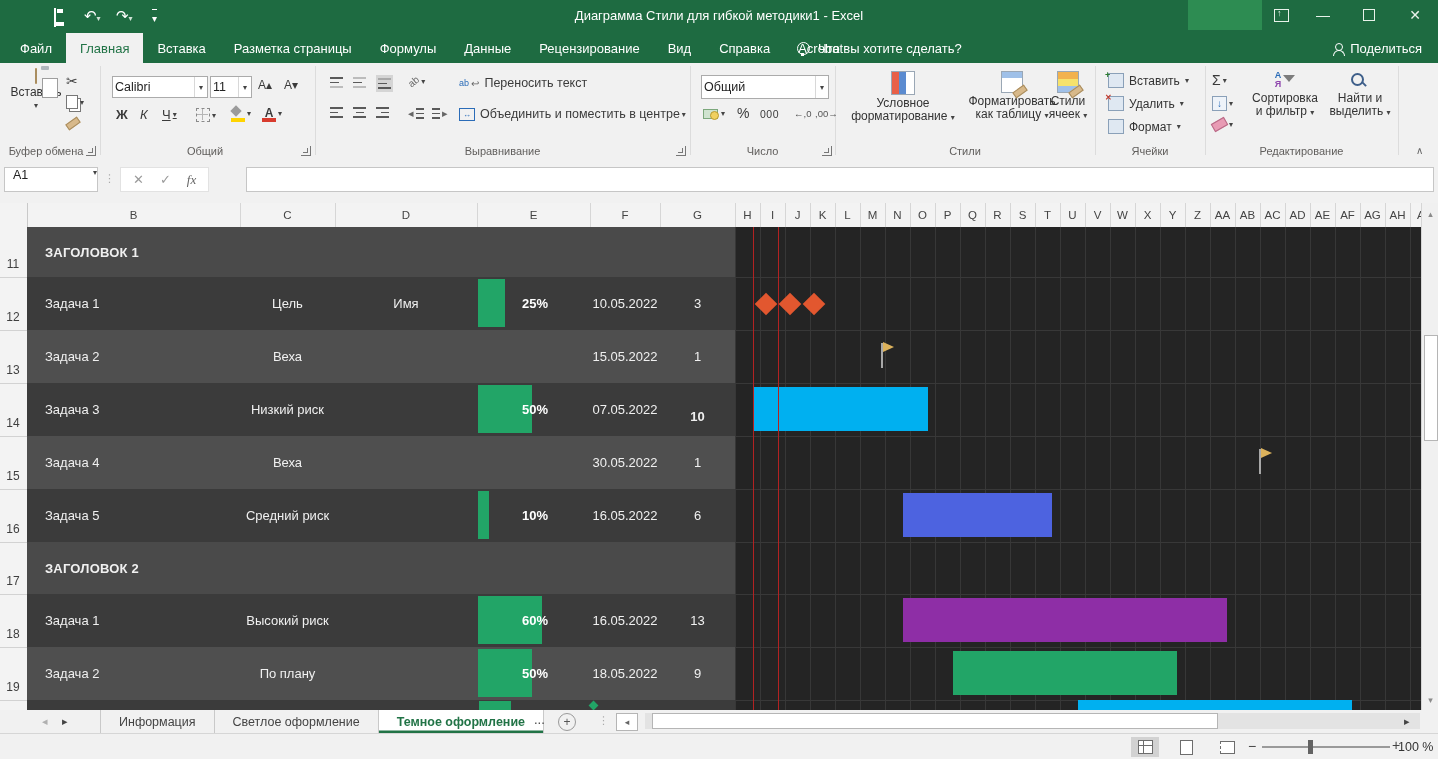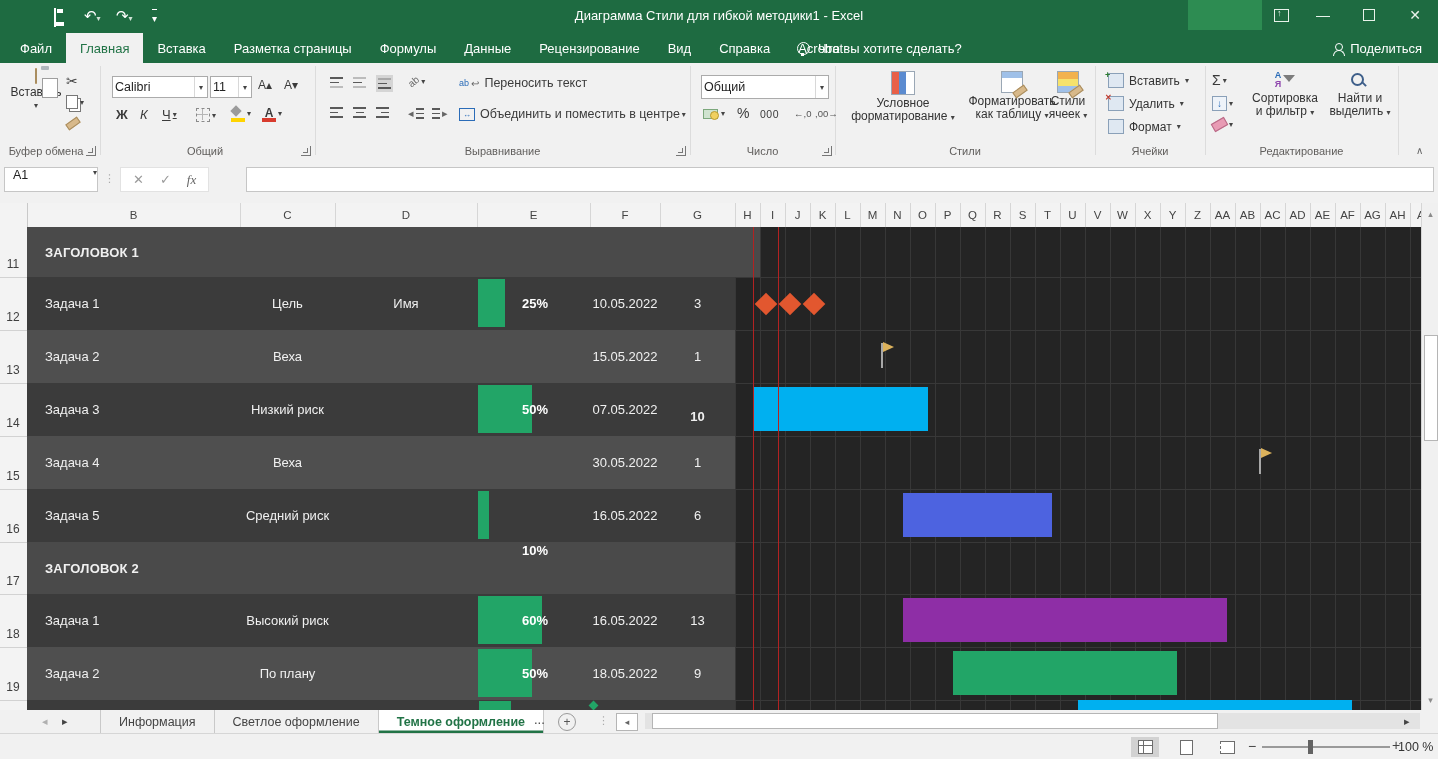--- a/index.html
+++ b/index.html
@@ -498,21 +498,21 @@
       <div class="rownum" style="top: 424px;">18</div>
       <div class="rowsep" style="top: 444px;"></div>
       <div class="rownum" style="top: 477px;">19</div>
       <div class="rowsep" style="top: 497px;"></div>
       <div class="rowsep" style="top: 507px;"></div>
     </div>
 
   <div id="gridzone">
     <div id="ganttbg"></div>
     <div id="table-rows">
-        <div class="rowband" style="top: 0px; height: 50px; background: rgb(74, 74, 74); border-bottom: 1px solid rgba(0, 0, 0, 0.25); padding-left: 25px;">
+        <div class="rowband" style="top: 0px; height: 50px; background: rgb(74, 74, 74); border-bottom: 1px solid rgba(0, 0, 0, 0.25);">
           <div class="cell hdr-label" style="left: 18px; top: 0px; height: 50px; width: 300px;">ЗАГОЛОВОК 1</div>
         </div>
         <div class="rowband" style="top: 50px; height: 53px; background: rgb(59, 59, 59); border-bottom: 1px solid rgba(0, 0, 0, 0.25);">
           <div class="cell" style="left: 18px; top: 0px; height: 53px; width: 200px;">Задача 1</div>
           <div class="cell c" style="left: 213px; width: 95px; top: 0px; height: 53px;">Цель</div>
           <div class="cell c" style="left: 308px; width: 142px; top: 0px; height: 53px;">Имя</div>
           <div class="pbar" style="left: 451px; top: 2px; width: 27px; height: 48px;"></div>
           <div class="plabel" style="left: 486px; width: 44px; top: 0px; height: 53px;">25%</div>
           <div class="cell c" style="left: 563px; width: 70px; top: 0px; height: 53px;">10.05.2022</div>
           <div class="cell c" style="left: 633px; width: 75px; top: 0px; height: 53px;">3</div>
@@ -534,21 +534,21 @@
         <div class="rowband" style="top: 209px; height: 53px; background: rgb(79, 79, 79); border-bottom: 1px solid rgba(0, 0, 0, 0.25);">
           <div class="cell" style="left: 18px; top: 0px; height: 53px; width: 200px;">Задача 4</div>
           <div class="cell c" style="left: 213px; width: 95px; top: 0px; height: 53px;">Веха</div>
           <div class="cell c" style="left: 563px; width: 70px; top: 0px; height: 53px;">30.05.2022</div>
           <div class="cell c" style="left: 633px; width: 75px; top: 0px; height: 53px;">1</div>
         </div>
         <div class="rowband" style="top: 262px; height: 53px; background: rgb(59, 59, 59); border-bottom: 1px solid rgba(0, 0, 0, 0.25);">
           <div class="cell" style="left: 18px; top: 0px; height: 53px; width: 200px;">Задача 5</div>
           <div class="cell c" style="left: 213px; width: 95px; top: 0px; height: 53px;">Средний риск</div>
           <div class="pbar" style="left: 451px; top: 2px; width: 11px; height: 48px;"></div>
-          <div class="plabel" style="left: 486px; width: 44px; top: 0px; height: 53px; margin-top: 35px;">10%</div>
+          <div class="plabel" style="left: 486px; width: 44px; top: 0px; height: 53px;">10%</div>
           <div class="cell c" style="left: 563px; width: 70px; top: 0px; height: 53px;">16.05.2022</div>
           <div class="cell c" style="left: 633px; width: 75px; top: 0px; height: 53px;">6</div>
         </div>
         <div class="rowband" style="top: 315px; height: 52px; background: rgb(74, 74, 74); border-bottom: 1px solid rgba(0, 0, 0, 0.25);">
           <div class="cell hdr-label" style="left: 18px; top: 0px; height: 52px; width: 300px;">ЗАГОЛОВОК 2</div>
         </div>
         <div class="rowband" style="top: 367px; height: 53px; background: rgb(59, 59, 59); border-bottom: 1px solid rgba(0, 0, 0, 0.25);">
           <div class="cell" style="left: 18px; top: 0px; height: 53px; width: 200px;">Задача 1</div>
           <div class="cell c" style="left: 213px; width: 95px; top: 0px; height: 53px;">Высокий риск</div>
           <div class="pbar" style="left: 451px; top: 2px; width: 64px; height: 48px;"></div>

